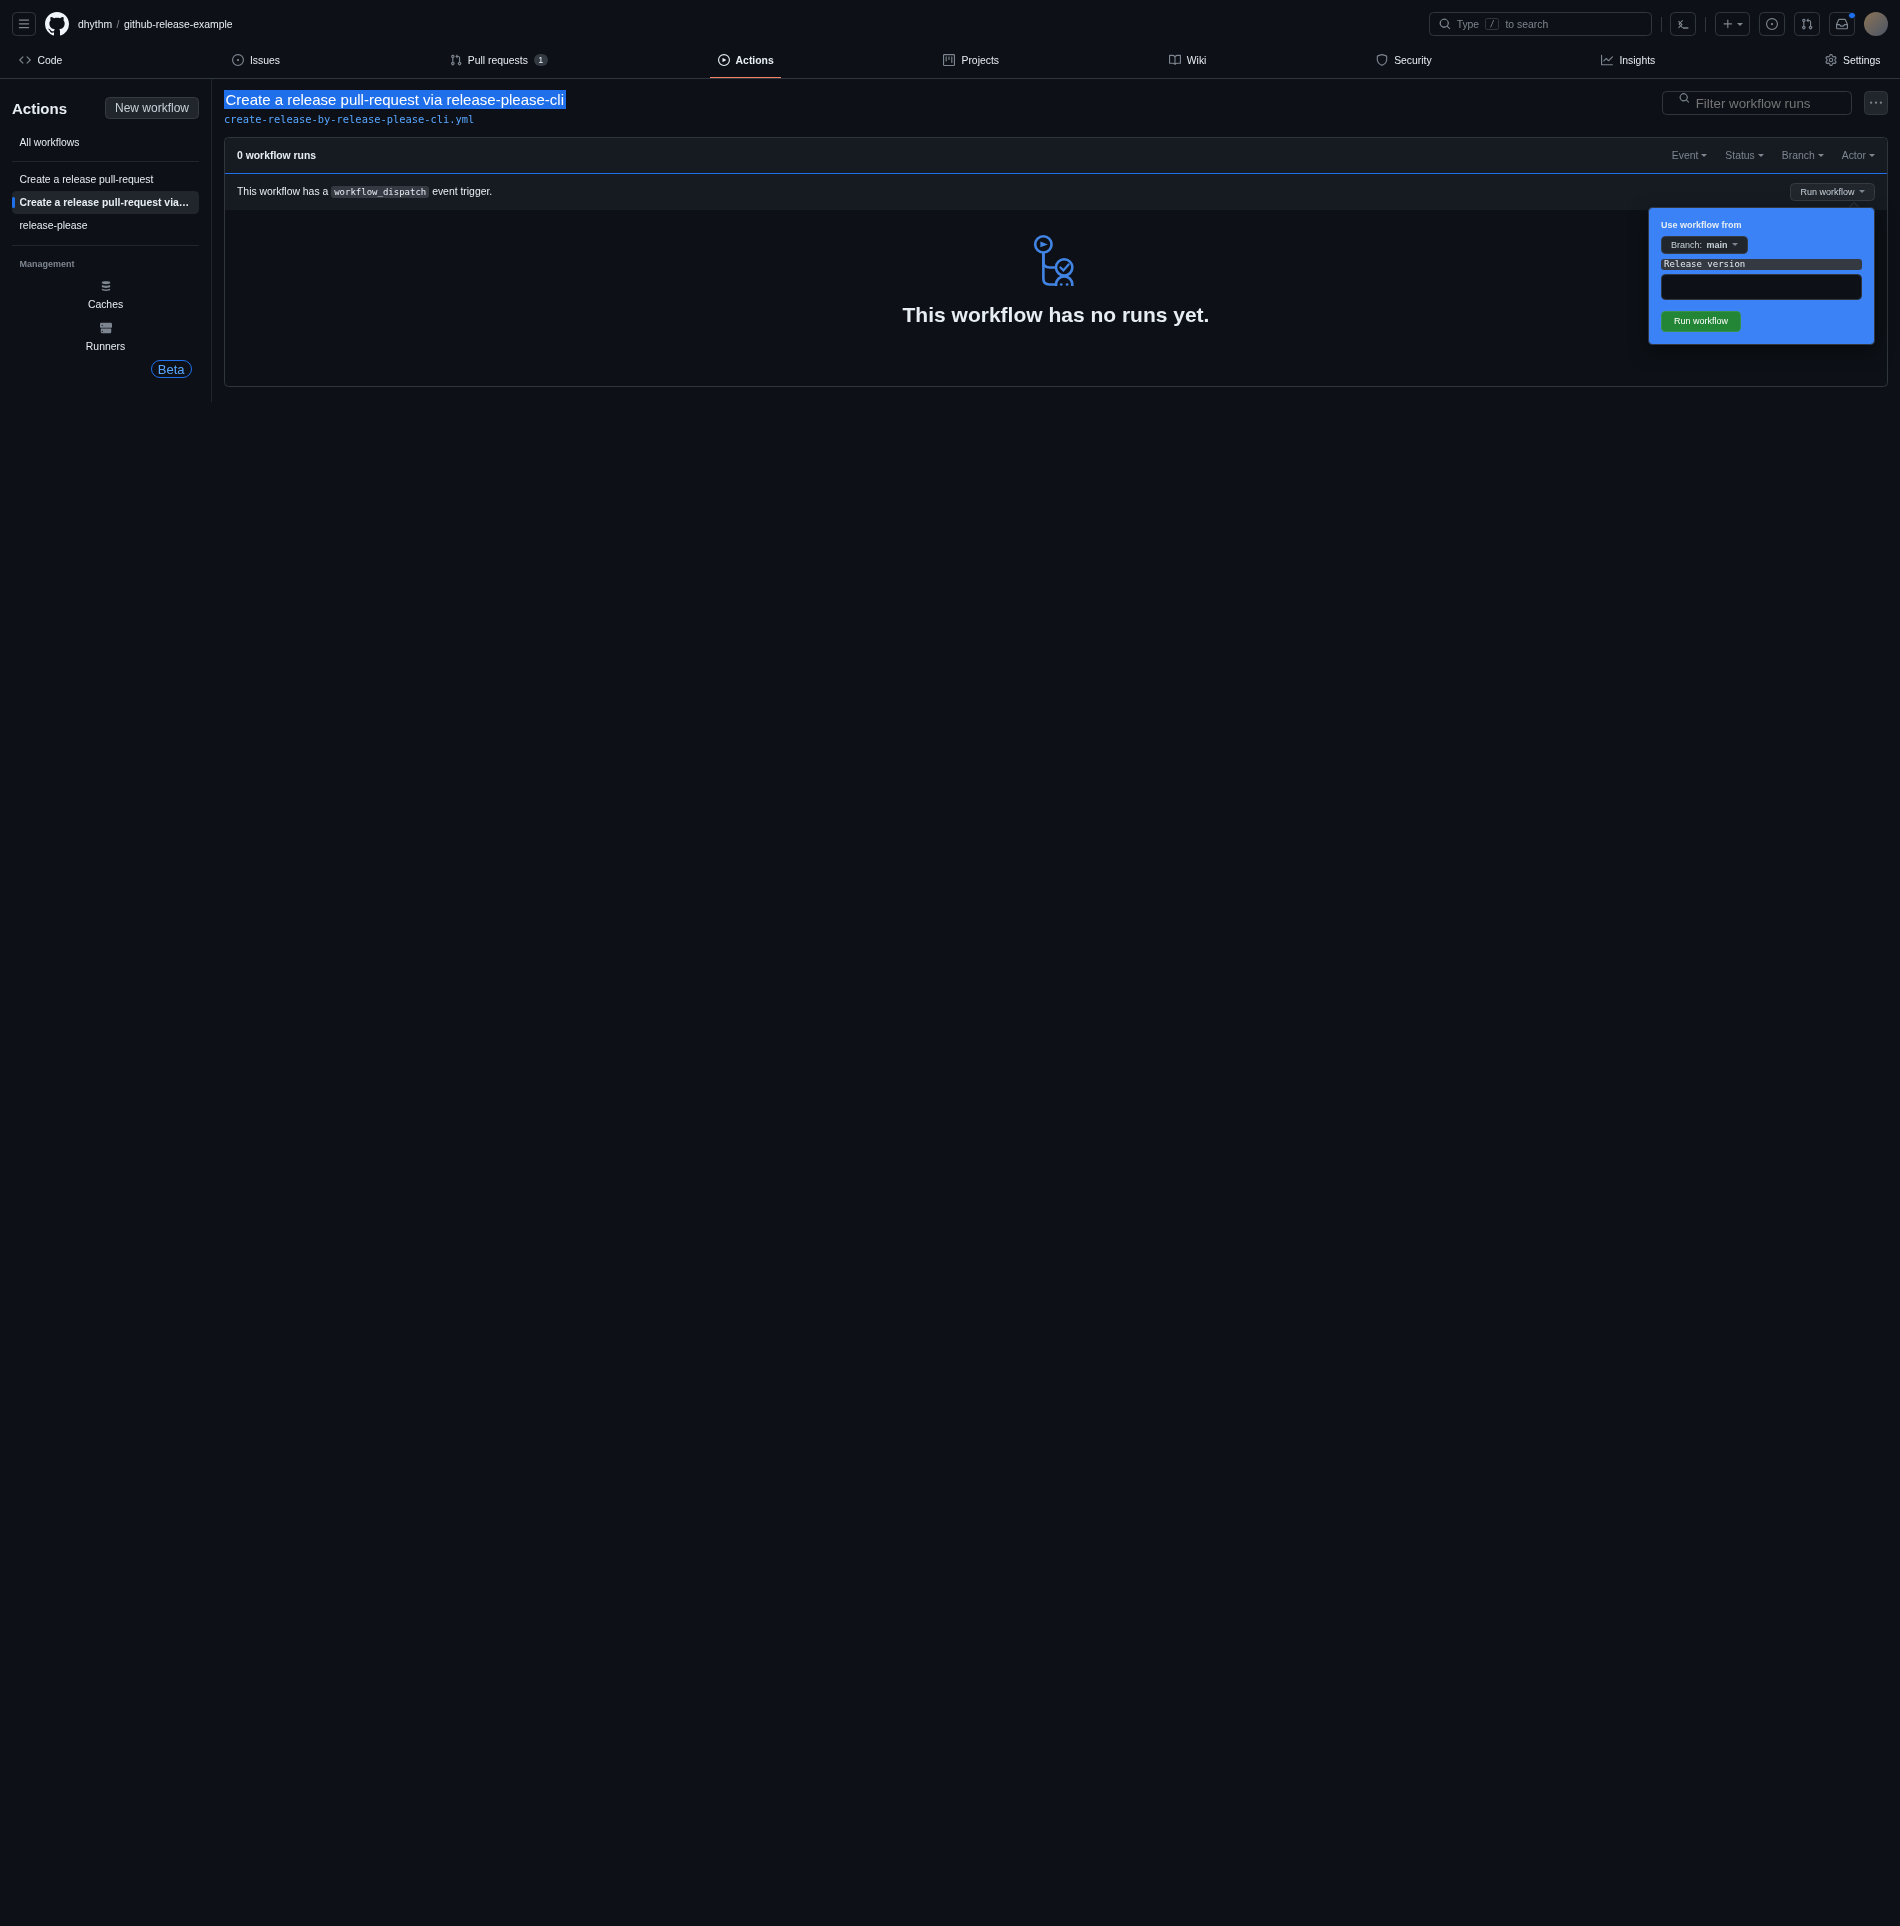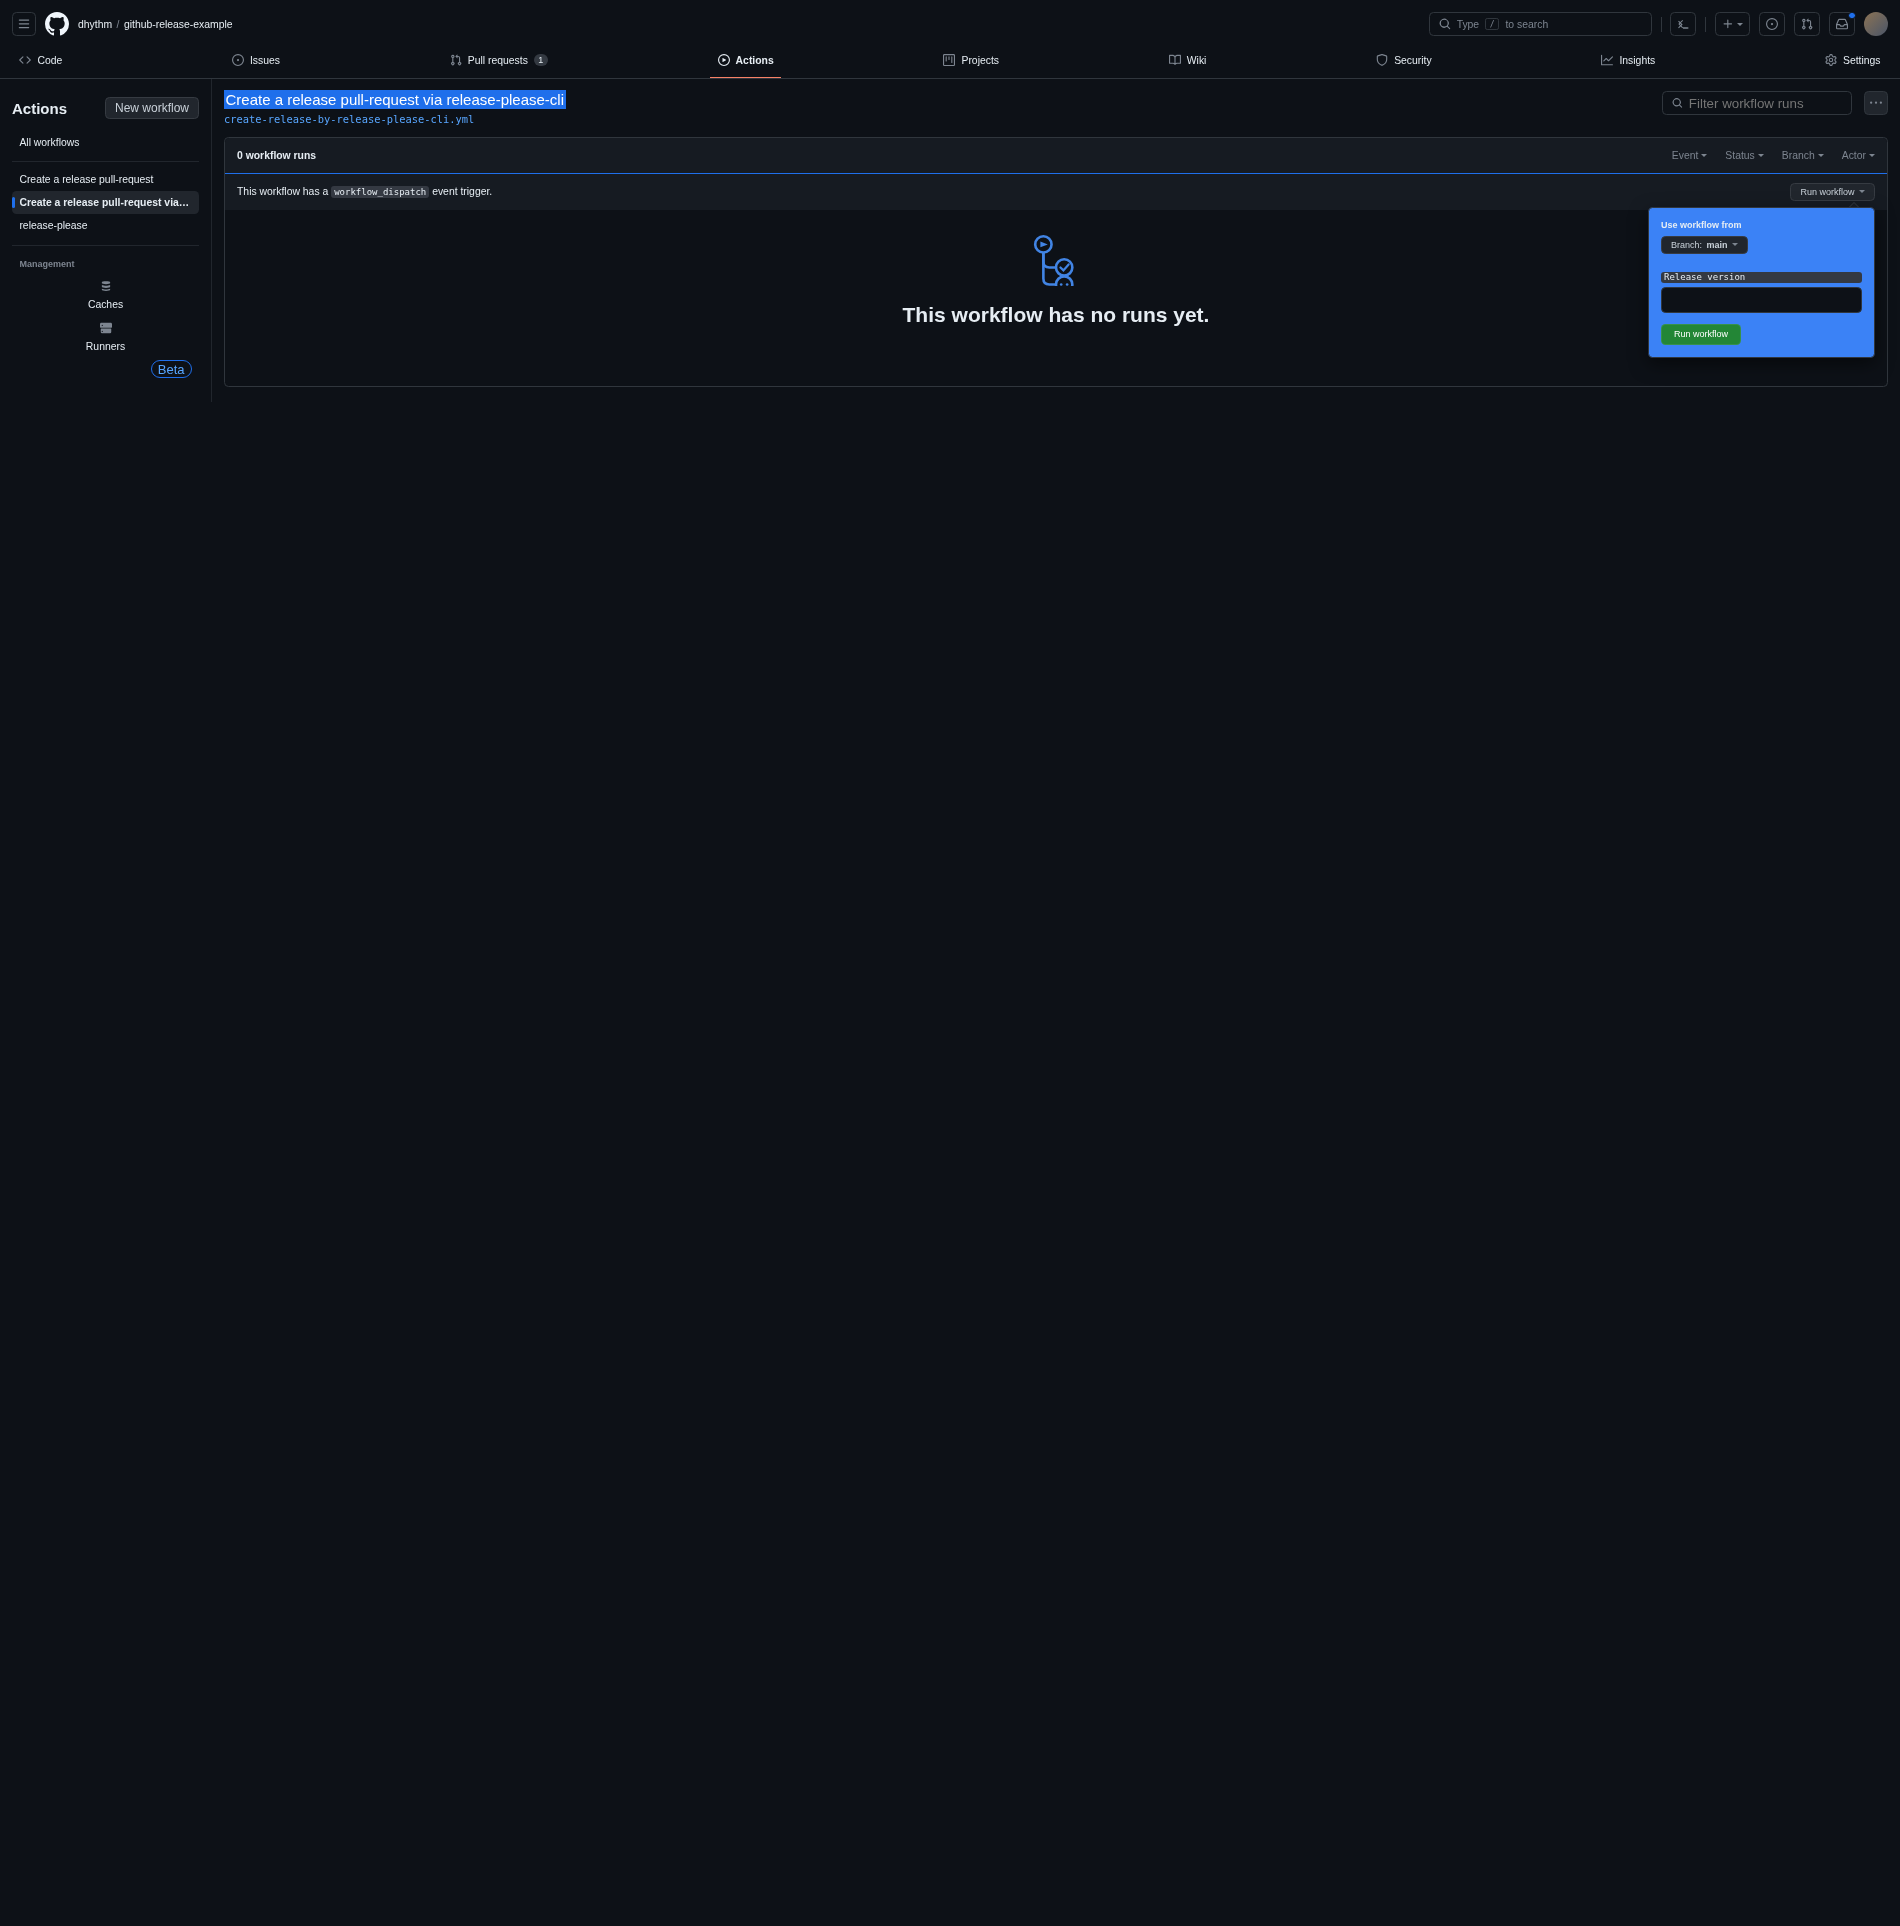--- a/index.html
+++ b/index.html
@@ -46,40 +46,40 @@
     .mgmt-item { display: flex; align-items: center; gap: 7.4px; padding: 6px 7.4px; cursor: pointer; flex-direction: column; }
     .mgmt-item svg { fill: #7d8590; width: 12px; height: 12px; }
     .badge-beta { margin-left: auto; border: 0.7px solid #1f6feb; color: #58a6ff; font-size: 13px; padding: 0.7px 6px; border-radius: 1em; }
     
     
     .content { flex: 1; padding: 12px; min-width: 0; }
     .content-header { display: flex; align-items: flex-start; gap: 12px; margin-bottom: 12px; }
     .title-block { flex: 1; }
     .title-block h1 { font-size: 15px; font-weight: 400; background: #1f6feb; color: #fff; display: inline; padding: 0.7px 1.5px; }
     .wf-file { color: #58a6ff; font-size: 10.4px; margin-top: 4.5px; font-family: ui-monospace, SFMono-Regular, monospace; }
-    .filter-runs { display: flex; align-items: center; border: 0.7px solid #30363d; border-radius: 4.5px; padding: 0 9px; height: 24px; width: 190px; gap: 6px; }
+    .filter-runs { display: flex; border: 0.7px solid #30363d; border-radius: 4.5px; padding: 0 16px; height: 24px; width: 190px; gap: 6px; }
     .filter-runs input { background: transparent; border: none; color: #e6edf3; outline: none; width: 100%; }
     .more-btn { width: 24px; height: 24px; border: 0.7px solid #30363d; border-radius: 4.5px; background: #21262d; display: flex; align-items: center; justify-content: center; cursor: pointer; }
     
     .runs-box { border: 0.7px solid #30363d; border-radius: 4.5px; overflow: visible; position: relative; }
     .runs-header { display: flex; align-items: center; padding: 12px; background: #161b22; border-top-left-radius: 4.5px; border-top-right-radius: 4.5px; }
     .runs-count { font-weight: 600; flex: 1; }
     .filter-pills { display: flex; gap: 18px; }
     .pill { color: #7d8590; cursor: pointer; display: flex; align-items: center; gap: 3px; }
     .caret-down { width: 0; height: 0; border-left: 3px solid transparent; border-right: 3px solid transparent; border-top: 3px solid #7d8590; }
     
     .dispatch-row { display: flex; align-items: center; padding: 9px 12px; border-top: 0.7px solid #1f6feb; background: #161b22; position: relative; gap: 6px; }
     .dispatch-row code { font-family: ui-monospace, SFMono-Regular, monospace; font-size: 9px; background: #343942; padding: 0.7px 3px; border-radius: 3px; }
     .run-wf-btn { margin-left: auto; background: #21262d; border: 0.7px solid #363b42; padding: 3px 9px; border-radius: 4.5px; font-size: 9px; color: #c9d1d9; cursor: pointer; display: flex; align-items: center; gap: 4.5px; }
     
     .dropdown { position: absolute; right: 12px; top: 33px; width: 227px; background: #3b82f6; border: 0.7px solid #30363d; border-radius: 4.5px; padding: 12px; box-shadow: 0 6px 18px rgba(0,0,0,.5); z-index: 10; }
     .dropdown::before { content: ''; position: absolute; top: -5.2px; right: 15px; width: 0; height: 0; border-left: 5.2px solid transparent; border-right: 5.2px solid transparent; border-bottom: 5.2px solid #30363d; }
     .dropdown::after { content: ''; position: absolute; top: -4.5px; right: 15.6px; width: 0; height: 0; border-left: 4.5px solid transparent; border-right: 4.5px solid transparent; border-bottom: 4.5px solid #161b22; }
     .dropdown label { font-size: 9px; font-weight: 600; display: block; }
-    .branch-sel { background: #21262d; border: 0.7px solid #363b42; padding: 3px 9px; border-radius: 4.5px; font-size: 9px; color: #c9d1d9; cursor: pointer; display: inline-flex; align-items: center; gap: 4.5px; margin-top: 6px; margin-bottom: 18px; }
+    .branch-sel { background: #21262d; border: 0.7px solid #363b42; padding: 3px 9px; border-radius: 4.5px; font-size: 9px; color: #c9d1d9; cursor: pointer; display: inline-flex; align-items: center; gap: 4.5px; margin-top: 6px; margin-bottom: 5px; }
     .branch-sel .main { font-weight: 600; }
     .dropdown code.lbl { font-family: ui-monospace, SFMono-Regular, monospace; font-size: 9px; display: block; margin-bottom: 4.5px; font-weight: 400; }
     .dropdown input[type=text] { width: 100%; background: #0d1117; border: 0.7px solid #30363d; border-radius: 4.5px; padding: 4.5px 7.4px; color: #e6edf3; margin-bottom: 10.4px; outline: none; }
     .run-submit { background: #238636; color: #fff; border: 0.7px solid rgba(240,246,252,.1); padding: 4.5px 12px; border-radius: 4.5px; font-size: 9px; font-weight: 500; cursor: pointer; }
     
     .empty { text-align: center; padding: 24px 18px 59px 18px; }
     .empty svg { margin-bottom: 15px; }
     .empty h2 { font-size: 21px; font-weight: 600; }
     
     .icon { width: 12px; height: 12px; fill: #7d8590; }

